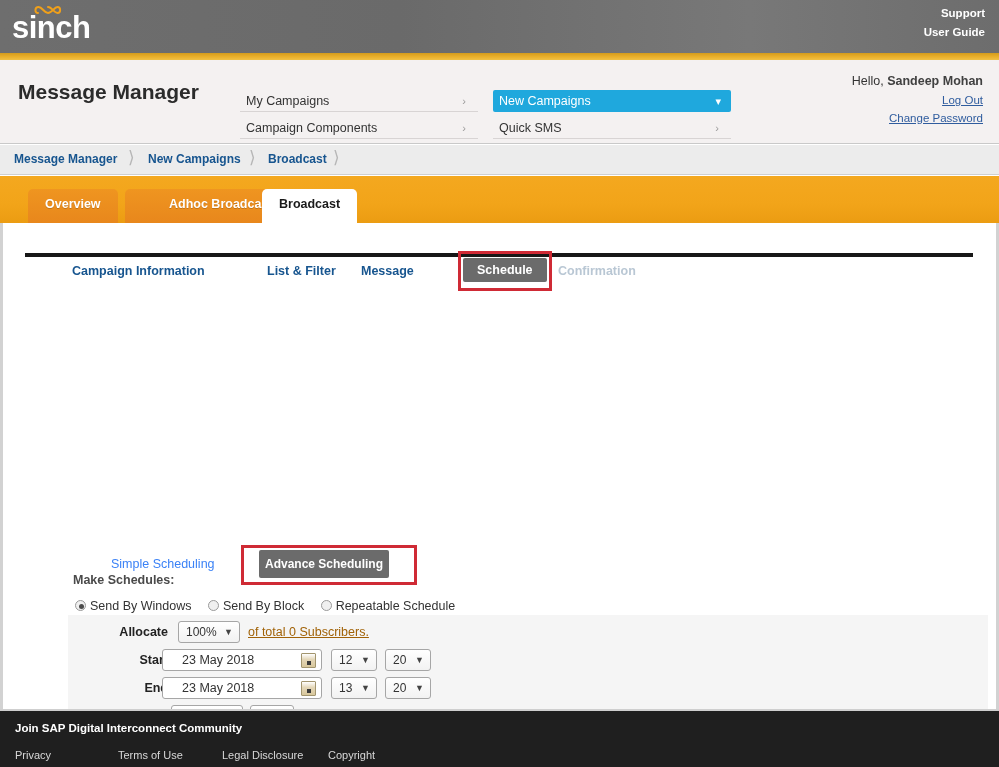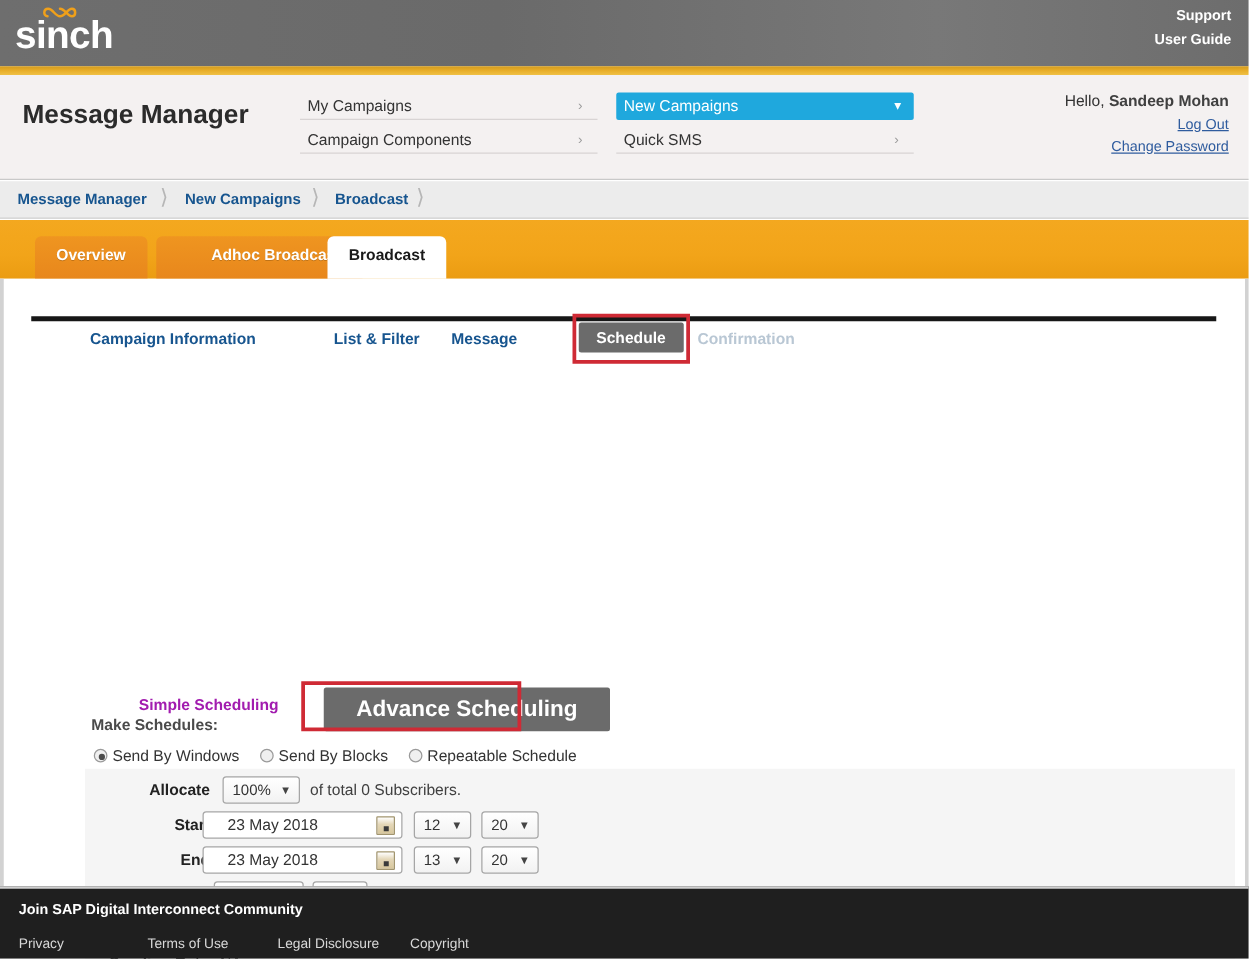--- a/index.html
+++ b/index.html
@@ -62,21 +62,21 @@
     position: absolute; left: 0; top: 60px;
     width: 999px; height: 84px;
     background: #f4f1f1;
     border-bottom: 1px solid #c9c9c9;
   }
   .app-title {
     position: absolute; left: 18px; top: 20px;
     font-size: 21px; font-weight: bold;
     color: #2b2b2b;
   }
-  .menu-col { position: absolute; }
+  .menu-col { position: absolute; margin-top: 16px; }
   .menu-col.left { left: 240px; top: 14px; width: 238px; }
   .menu-col.right { left: 493px; top: 14px; width: 238px; }
   .menu-item {
     position: relative;
     height: 22px;
     line-height: 22px;
     font-size: 12.5px;
     color: #333333;
     padding: 0 6px;
     border-bottom: 1px solid #d8d4d4;
@@ -202,29 +202,29 @@
   #redbox-schedule { left: 433px; top: -10px; width: 94px; height: 40px; }
 
   
   .make-sched-label {
     position: absolute; left: 70px; top: 310px;
     font-size: 12.5px; font-weight: bold; color: #4a4a4a; margin-top: 40px;
   }
   .sched-toggle-row { position: absolute; left: 108px; top: 331px; }
   .simple-sched {
     position: absolute; left: 0; top: 3px;
-    font-size: 12.5px; font-weight: bold; color: #a21caf; cursor: pointer;
+    font-size: 12.5px; font-weight: normal; color: #3b82f6; cursor: pointer;
     white-space: nowrap;
   }
   .advance-sched {
     position: absolute; left: 148px; top: -4px;
     background: #6b6b6b;
     color: #ffffff;
-    font-size: 18px; font-weight: bold;
-    padding: 7px 26px;
+    font-size: 12px; font-weight: bold;
+    padding: 7px 6px;
     border-radius: 2px;
     cursor: pointer;
     white-space: nowrap;
   }
   #redbox-advance { left: 238px; top: 322px; width: 176px; height: 40px; }
 
   .radio-row { position: absolute; left: 72px; top: 373px; }
   .radio-opt {
     display: inline-block;
     font-size: 12.5px;
@@ -262,23 +262,24 @@
     width: 100px;
     text-align: right;
     font-size: 12.5px;
     font-weight: bold;
     color: #222222;
     line-height: 25px;
   }
   .ftext {
     position: absolute;
     font-size: 12.5px;
-    color: #404040;
+    color: #a16207;
     line-height: 25px;
     white-space: nowrap;
+    text-decoration: underline;
   }
 
   .sel {
     position: absolute;
     height: 22px;
     background: linear-gradient(to bottom, #ffffff 0%, #f2f2f2 100%);
     border: 1px solid #a6a6a6;
     border-radius: 3px;
     font-size: 12px;
     color: #333333;
@@ -431,21 +432,21 @@
       <span class="simple-sched">Simple Scheduling</span>
       <span class="advance-sched">Advance Scheduling</span>
     </div>
     <span class="redbox" id="redbox-advance"></span>
 
     <div class="radio-row">
       <label class="radio-opt">
         <span class="rb on"></span><span>Send By Windows</span>
       </label>
       <label class="radio-opt">
-        <span class="rb"></span><span>Send By Blocks</span>
+        <span class="rb"></span><span>Send By Block</span>
       </label>
       <label class="radio-opt">
         <span class="rb"></span><span>Repeatable Schedule</span>
       </label>
     </div>
 
     <div class="grayPanel"></div>
 
     <div class="frow" style="left:65px; top:397px; width:500px;">
       <span class="flabel" style="left:0;">Allocate</span>

